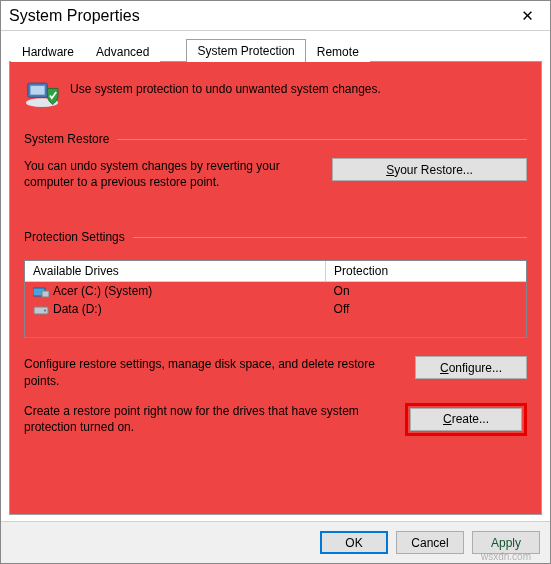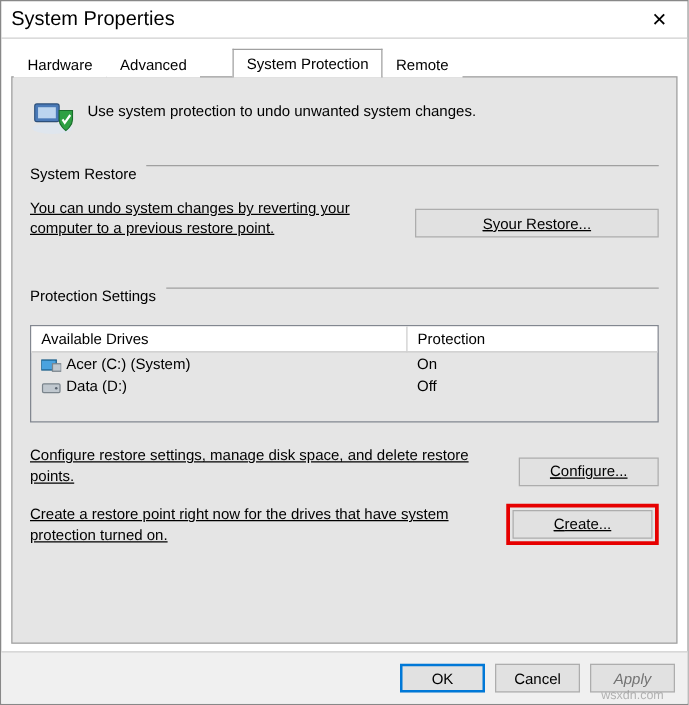--- a/index.html
+++ b/index.html
@@ -75,62 +75,61 @@
     top: 1px;
     padding-top: 4px;
     padding-bottom: 4px;
     margin-left: 26px;
   }
   .tab-panel {
     border: 1px solid #a0a0a0;
     flex: 1;
     padding: 14px 14px 12px 14px;
     position: relative;
-    background: #e5e5e5;
+    background: #ef4444;
     display: flex;
     flex-direction: column;
   }
   
   .intro {
     display: flex;
     align-items: flex-start;
     gap: 10px;
     margin-bottom: 18px;
   }
   .intro .shield {
     width: 36px;
     height: 32px;
   }
   .intro .text {
     padding-top: 6px;
   }
   
   .sec-hdr {
     display: flex;
-    align-items: flex-start;
+    align-items: center;
     gap: 8px;
     margin-top: 6px;
     margin-bottom: 12px;
   }
   .sec-hdr span {
     white-space: nowrap;
   }
   .sec-hdr::after {
     content: "";
     flex: 1;
     height: 1px;
     background: #a0a0a0;
   }
   
   .row {
     display: flex;
-    align-items: flex-end;
+    align-items: flex-start;
     gap: 10px;
     margin-bottom: 14px;
-    text-decoration: underline;
   }
   .row .desc {
     flex: 1;
     line-height: 1.35;
   }
   .wbtn {
     width: 195px;
     height: 23px;
     border: 1px solid #adadad;
     background: #e1e1e1;
@@ -205,22 +204,21 @@
     font-family: inherit;
     font-size: 12px;
     display: flex;
     align-items: center;
     justify-content: center;
   }
   .fbtn.default {
     border: 2px solid #0078d7;
   }
   .fbtn.disabled {
-    color: #737373;
-    font-style: italic;
+    color: #14532d;
   }
   .watermark {
     position: absolute;
     right: 20px;
     bottom: 2px;
     font-size: 10px;
     color: #888;
     opacity: .6;
     margin-left: 16px;
   }

